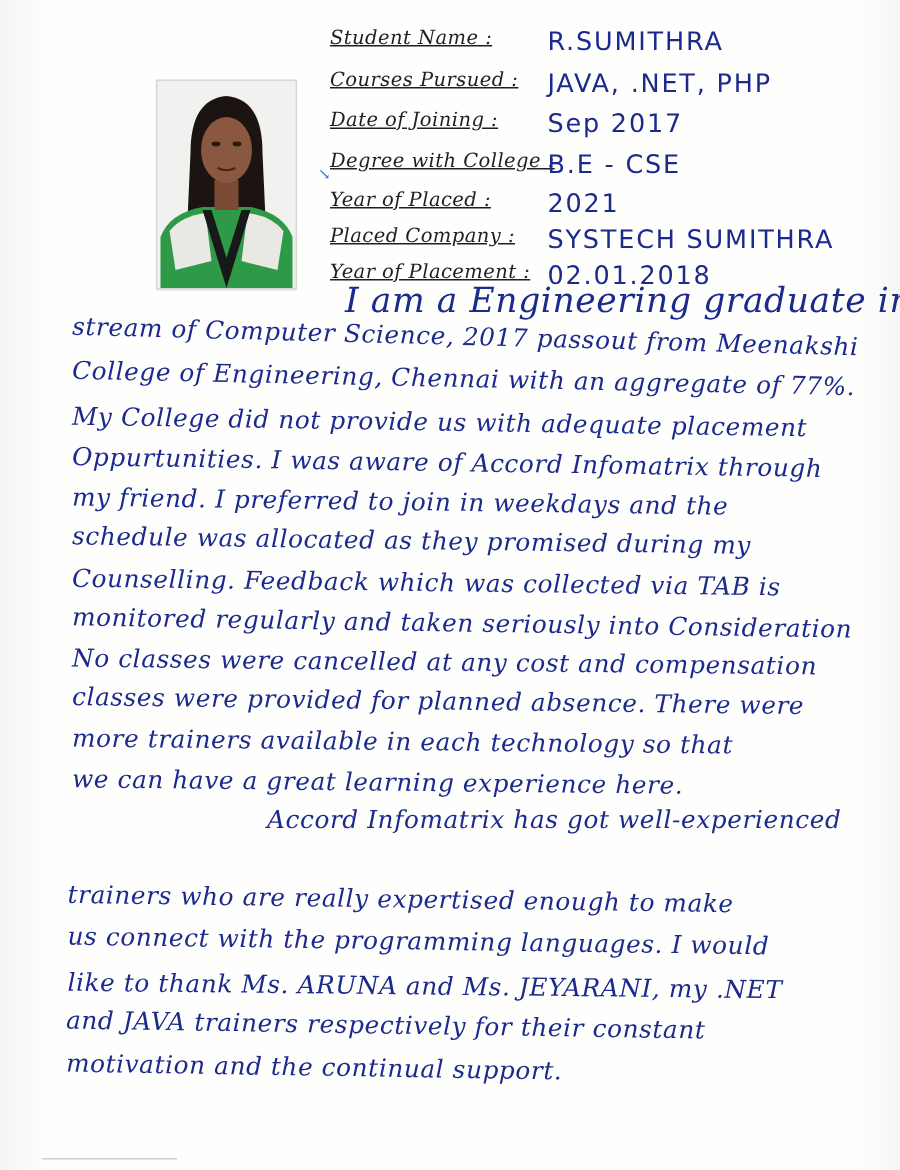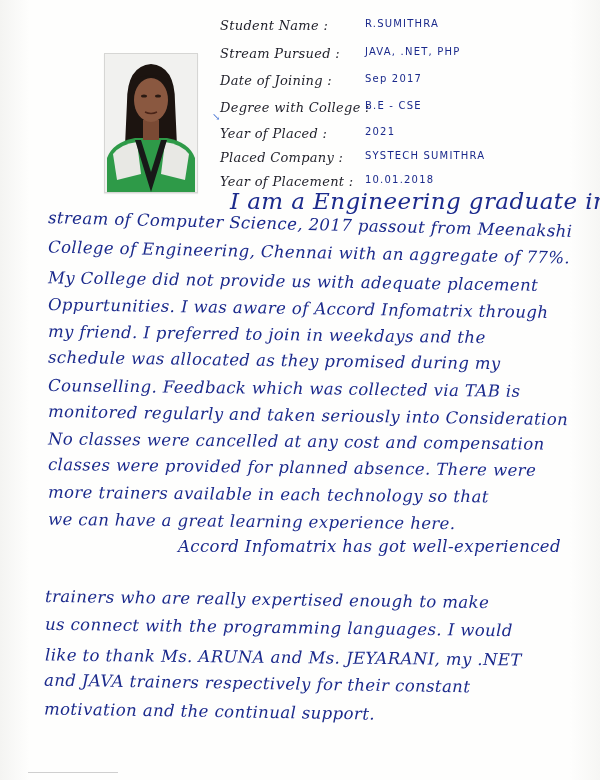--- a/index.html
+++ b/index.html
@@ -19,26 +19,26 @@
     background: #f2f2f0; border: 1px solid #d6d6d4; overflow: hidden;
     box-shadow: 0 1px 1px rgba(0,0,0,.08);
   }
   .photo svg { display: block; }
   
   .info { position: absolute; left: 220px; top: 12px; }
   .info-row { position: absolute; left: 0; white-space: nowrap; height: 26px; }
   .info-label {
     position: absolute; left: 0; width: 150px;
     font-family: "DejaVu Serif", serif; font-style: italic;
-    font-size: 13px; color: #1e1e28; letter-spacing: .3px;
+    font-size: 13px; color: #1e1e28; letter-spacing: .3px; text-decoration: underline;
   }
   .info-value {
     position: absolute; left: 145px;
     font-family: "DejaVu Sans", sans-serif;
-    font-size: 10px; color: #1b2a8c; letter-spacing: 1.2px;
+    font-size: 17px; color: #1b2a8c; letter-spacing: 1.2px;
   }
   
   .para {
     position: absolute; left: 48px; width: 535px;
     font-family: "DejaVu Serif", serif; font-style: italic;
     color: #1b2a8c; font-size: 16.5px; letter-spacing: .4px;
   }
   .line { position: absolute; left: 0; white-space: nowrap; }
   .tick { position:absolute; left: 212px; top: 111px; color:#3a6ad0; font-size:10px; }
   .bottom-rule { position:absolute; left: 28px; top: 772px; width: 90px; height: 1px; background:#cfcfcf; }
@@ -72,42 +72,42 @@
   </div>
 
   <div class="tick">↘</div>
 
   <div class="info">
     <div class="info-row" style="top:6px">
       <span class="info-label">Student Name :</span>
       <span class="info-value">R.SUMITHRA</span>
     </div>
     <div class="info-row" style="top:34px">
-      <span class="info-label">Stream Pursued :</span>
+      <span class="info-label">Courses Pursued :</span>
       <span class="info-value">JAVA, .NET, PHP</span>
     </div>
     <div class="info-row" style="top:61px">
       <span class="info-label">Date of Joining :</span>
       <span class="info-value">Sep 2017</span>
     </div>
     <div class="info-row" style="top:88px">
       <span class="info-label">Degree with College :</span>
       <span class="info-value">B.E - CSE</span>
     </div>
     <div class="info-row" style="top:114px">
       <span class="info-label">Year of Placed :</span>
       <span class="info-value">2021</span>
     </div>
     <div class="info-row" style="top:138px">
       <span class="info-label">Placed Company :</span>
       <span class="info-value">SYSTECH SUMITHRA</span>
     </div>
     <div class="info-row" style="top:162px">
       <span class="info-label">Year of Placement :</span>
-      <span class="info-value">10.01.2018</span>
+      <span class="info-value">02.01.2018</span>
     </div>
   </div>
 
   <div class="para" style="top:0">
     <div class="line" style="top:188px; left:182px; font-size:23px">I am a Engineering graduate in the</div>
     <div class="line" style="top:215px; transform:rotate(1.5deg)">stream of Computer Science, 2017 passout from Meenakshi</div>
     <div class="line" style="top:243px; transform:rotate(1.2deg)">College of Engineering, Chennai with an aggregate of 77%.</div>
     <div class="line" style="top:272px; transform:rotate(.9deg)">My College did not provide us with adequate placement</div>
     <div class="line" style="top:299px; transform:rotate(.9deg)">Oppurtunities. I was aware of Accord Infomatrix through</div>
     <div class="line" style="top:325px; transform:rotate(.8deg)">my friend. I preferred to join in weekdays and the</div>

